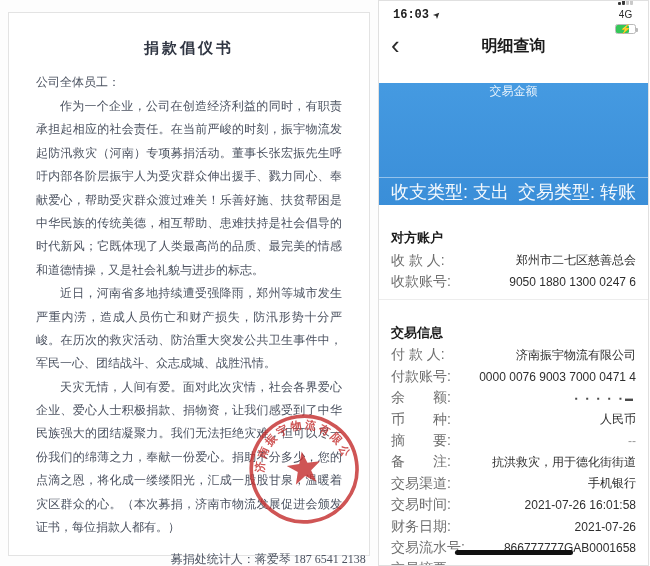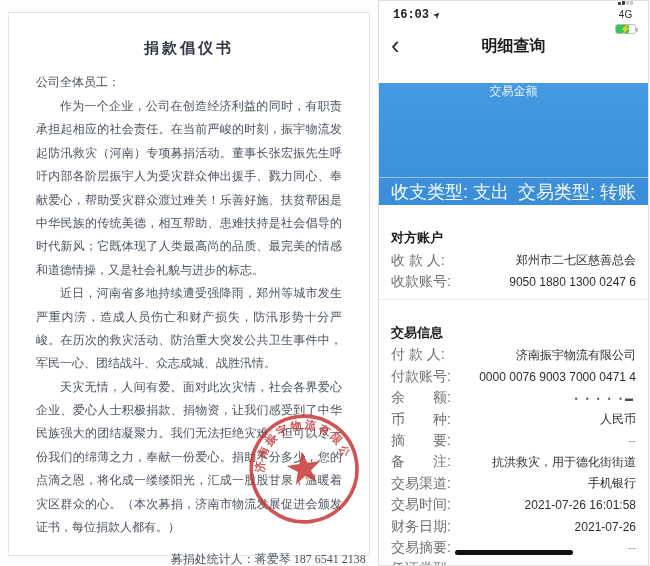--- a/index.html
+++ b/index.html
@@ -192,20 +192,24 @@
           </div>
           <div class="row">
             <span class="lbl">交易时间:</span>
             <span class="val">2021-07-26 16:01:58</span>
           </div>
           <div class="row">
             <span class="lbl">财务日期:</span>
             <span class="val">2021-07-26</span>
           </div>
           <div class="row">
+            <span class="lbl">交易流水号:</span>
+            <span class="val">866777777GAB0001658</span>
+          </div>
+          <div class="row">
             <span class="lbl">交易摘要:</span>
             <span class="val muted">--</span>
           </div>
           <div class="row">
             <span class="lbl">凭证类型:</span>
             <span class="val muted">--</span>
           </div>
           <div class="row">
             <span class="lbl">凭证号码:</span>
             <span class="val muted">--</span>

